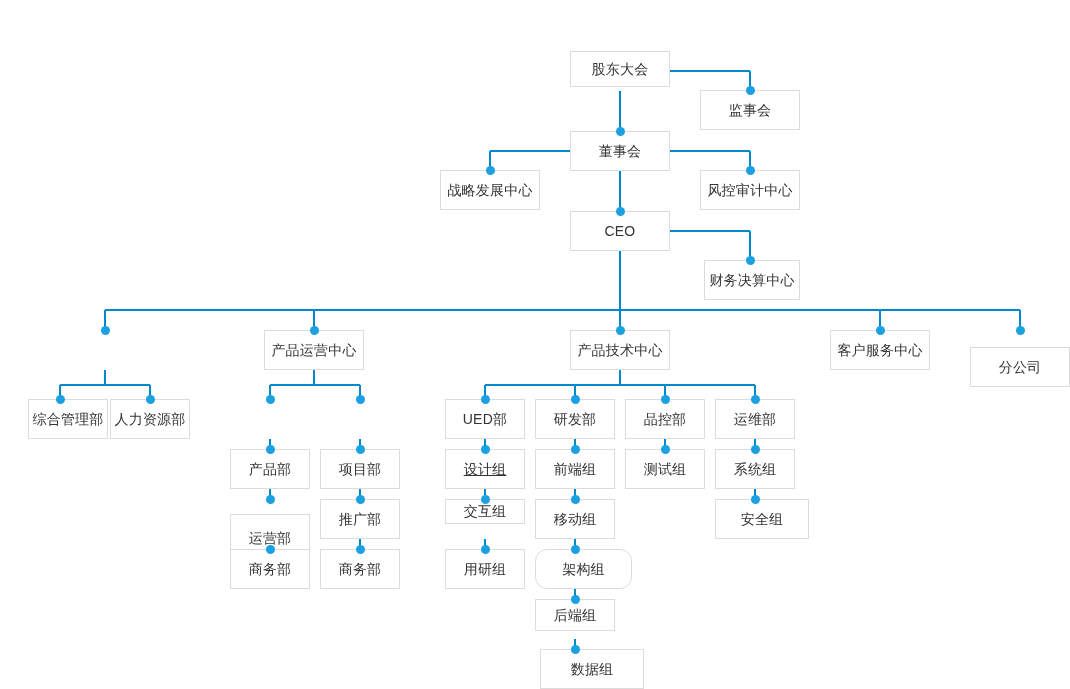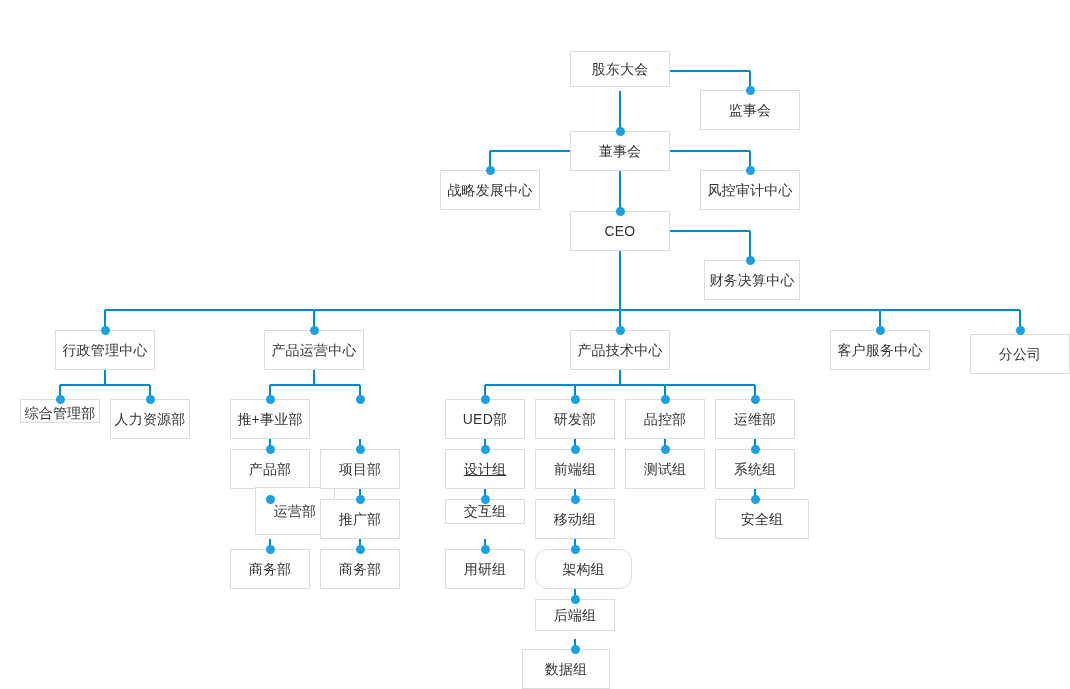--- a/index.html
+++ b/index.html
@@ -125,48 +125,42 @@
     </div>
     <div class="org-node level-2" style="left: 700px; top: 170px; width: 100px; height: 40px;">
       <span>风控审计中心</span>
     </div>
     <div class="org-node level-2" style="left: 570px; top: 211px; width: 100px; height: 40px;">
       <span>CEO</span>
     </div>
     <div class="org-node level-3" style="left: 668px; top: 260px; width: 96px; height: 40px; margin-left: 36px;">
       <span>财务决算中心</span>
     </div>
-    <div class="org-node level-3" style="left: 55px; top: 330px; width: 100px; height: 40px;">
-      <span>行政管理中心</span>
-    </div>
     <div class="org-node level-3" style="left: 264px; top: 330px; width: 100px; height: 40px;">
       <span>产品运营中心</span>
     </div>
     <div class="org-node level-3" style="left: 570px; top: 330px; width: 100px; height: 40px;">
       <span>产品技术中心</span>
     </div>
     <div class="org-node level-3" style="left: 830px; top: 330px; width: 100px; height: 40px;">
       <span>客户服务中心</span>
     </div>
-    <div class="org-node level-3" style="left: 970px; top: 334px; width: 100px; height: 40px;">
+    <div class="org-node level-3" style="left: 970px; top: 347px; width: 100px; height: 40px;">
       <span>分公司</span>
     </div>
-    <div class="org-node level-4" style="left: 20px; top: 399px; width: 80px; height: 24px; align-items: flex-end;">
+    <div class="org-node level-4" style="left: 28px; top: 399px; width: 80px; height: 40px;">
       <span>综合管理部</span>
     </div>
     <div class="org-node level-4" style="left: 110px; top: 399px; width: 80px; height: 40px;">
       <span>人力资源部</span>
     </div>
-    <div class="org-node level-4" style="left: 230px; top: 399px; width: 80px; height: 40px;">
-      <span>推+事业部</span>
-    </div>
     <div class="org-node level-5" style="left: 230px; top: 449px; width: 80px; height: 40px;">
       <span>产品部</span>
     </div>
-    <div class="org-node level-6" style="left: 230px; top: 487px; width: 80px; height: 48px; margin-left: 25px;">
+    <div class="org-node level-6" style="left: 230px; top: 514px; width: 80px; height: 48px;">
       <span>运营部</span>
     </div>
     <div class="org-node level-7" style="left: 230px; top: 549px; width: 80px; height: 40px;">
       <span>商务部</span>
     </div>
     <div class="org-node level-5" style="left: 320px; top: 449px; width: 80px; height: 40px;">
       <span>项目部</span>
     </div>
     <div class="org-node level-6" style="left: 320px; top: 499px; width: 80px; height: 40px;">
       <span>推广部</span>
@@ -194,21 +188,21 @@
     </div>
     <div class="org-node level-6" style="left: 535px; top: 499px; width: 80px; height: 40px;">
       <span>移动组</span>
     </div>
     <div class="org-node level-7" style="left: 535px; top: 549px; width: 97px; height: 40px; border-radius: 12px;">
       <span>架构组</span>
     </div>
     <div class="org-node level-8" style="left: 535px; top: 599px; width: 80px; height: 32px;">
       <span>后端组</span>
     </div>
-    <div class="org-node level-9" style="left: 522px; top: 649px; width: 88px; height: 40px; text-align: center;">
+    <div class="org-node level-9" style="left: 540px; top: 649px; width: 104px; height: 40px; text-align: center;">
       <span>数据组</span>
     </div>
     <div class="org-node level-4" style="left: 625px; top: 399px; width: 80px; height: 40px;">
       <span>品控部</span>
     </div>
     <div class="org-node level-5" style="left: 625px; top: 449px; width: 80px; height: 40px;">
       <span>测试组</span>
     </div>
     <div class="org-node level-4" style="left: 715px; top: 399px; width: 80px; height: 40px;">
       <span>运维部</span>

